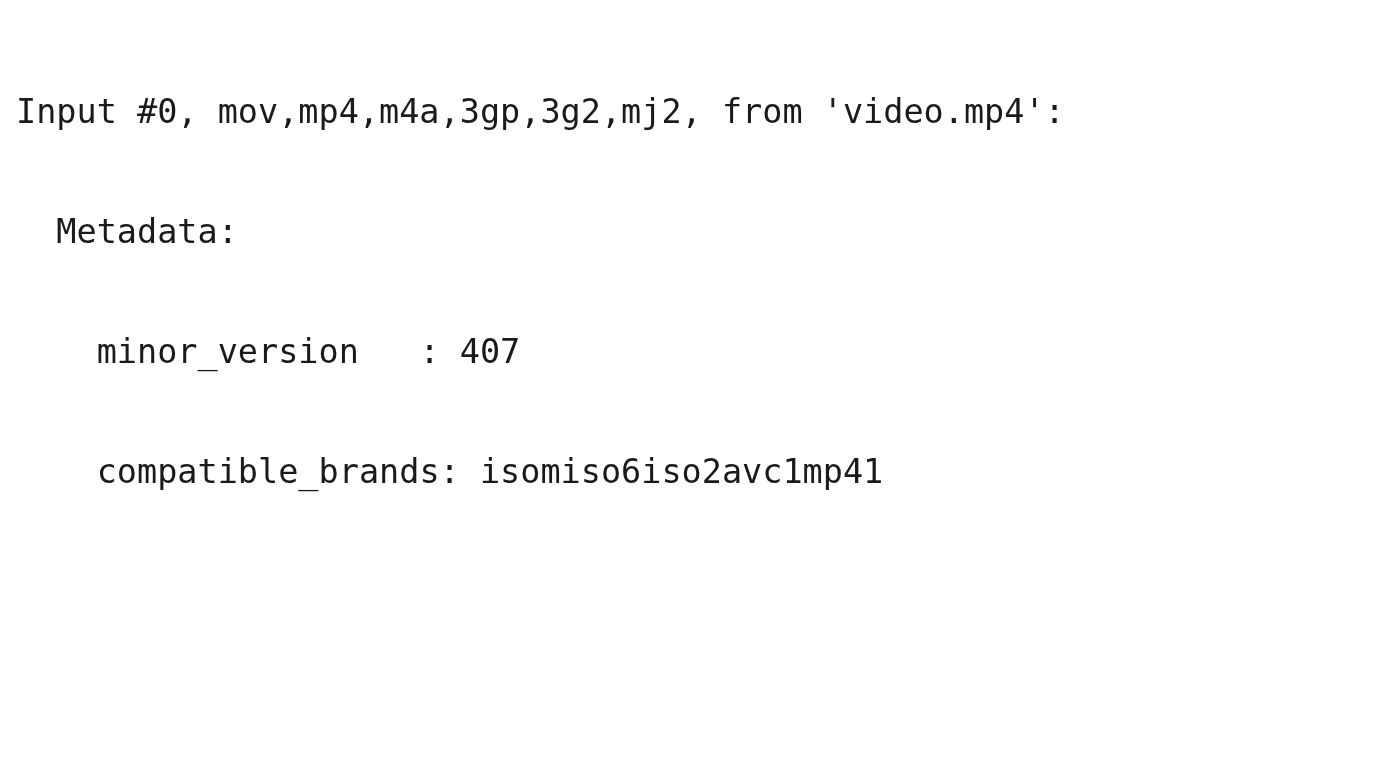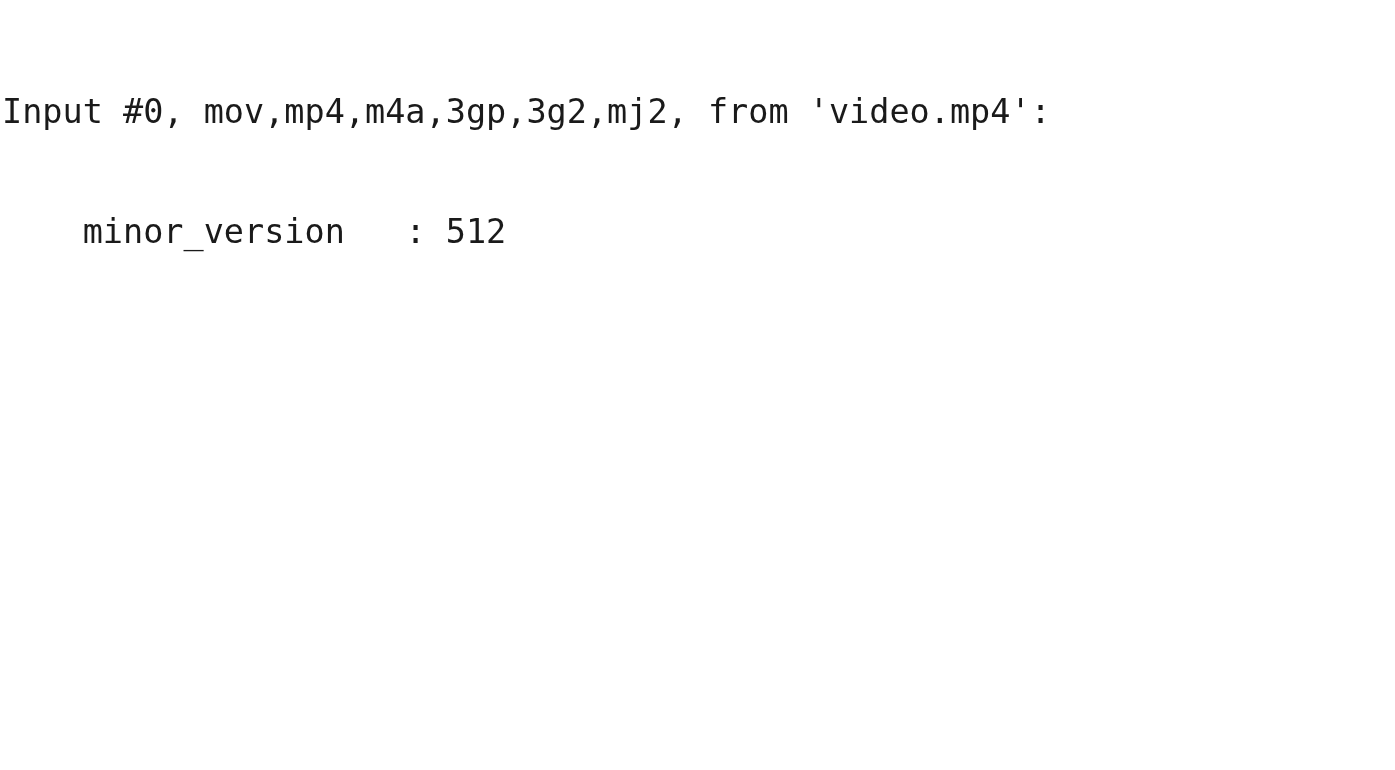--- a/index.html
+++ b/index.html
@@ -15,42 +15,44 @@
   }
   #terminal {
     width: 1395px;
     height: 606px;
     background: #ffffff;
     color: #1a1a1a;
     font-family: "DejaVu Sans Mono", "Liberation Mono", monospace;
     font-size: 33.5px;
     line-height: 40px;
     letter-spacing: 0px;
-    padding: 12px 0 0 2px;
+    padding: 12px 0 0 16px;
     box-sizing: border-box;
     white-space: pre-wrap;
     word-break: break-all;
     overflow-wrap: anywhere;
     -webkit-font-smoothing: antialiased;
   }
   .log-line {
     display: block;
     white-space: pre-wrap;
     word-break: break-all;
     overflow-wrap: anywhere;
     margin: 0;
     padding: 0;
   }
 </style>
 </head>
 <body>
 
 <div id="terminal">
   <span class="log-line">Input #0, mov,mp4,m4a,3gp,3g2,mj2, from 'video.mp4':</span>
-  <span class="log-line">    minor_version   : 512</span>
+  <span class="log-line">  Metadata:</span>
+  <span class="log-line">    minor_version   : 407</span>
+  <span class="log-line">    compatible_brands: isomiso6iso2avc1mp41</span>
   
   
   
   
   
   
   
   
   
 </div>

